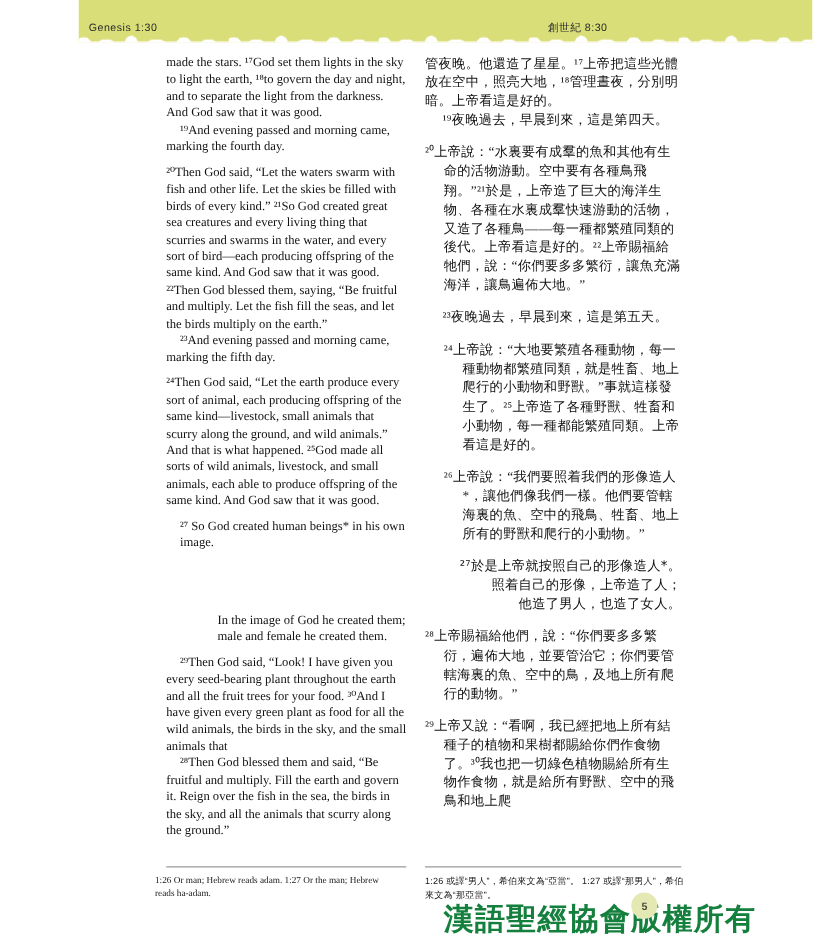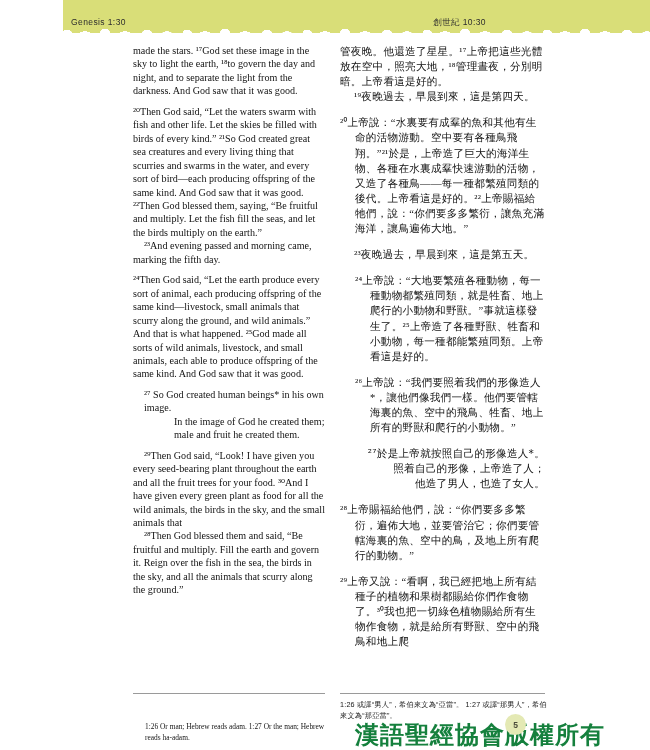--- a/index.html
+++ b/index.html
@@ -89,21 +89,21 @@
     margin: 0;
     text-indent: 0;
   }
   .p-en.indent { text-indent: 11px; }
   .p-en.cont   { text-indent: 0; }
   .poem-en {
     margin: 0;
     padding-left: 11px;
     text-indent: 0;
   }
-  .poem-en .line2 { display: block; padding-left: 30px; }
+  .poem-en .line2 { display: block; padding-left: 30px; margin-top: 48px; }
   .poem-en .line3 { display: block; padding-left: 30px; }
   .gap-en { height: 7px; }
 
   
   .p-zh {
     margin: 0;
     text-indent: 0;
     letter-spacing: 0.25px;
     font-family: Liberation Serif, serif;
   }
@@ -137,23 +137,22 @@
   .fn-rule.zh { left: 340px; width: 205px; }
 
   .footnote {
     position: absolute;
     top: 699px;
     font-size: 7.4px;
     line-height: 10.6px;
     color: #151515;
   }
   .footnote.en {
-    left: 145px;
+    left: 124px;
     width: 194px;
-    margin-top: 23px;
   }
   .footnote.zh {
     left: 340px;
     width: 207px;
     font-family: Liberation Sans, sans-serif;
     font-size: 7.2px;
     line-height: 11.4px;
     letter-spacing: 0.2px;
   }
 
@@ -189,34 +188,35 @@
 </style>
 </head>
 <body>
 
 <div class="page">
 
   <div class="banner">
     <div class="banner-torn"></div>
   </div>
   <div class="banner-label left">Genesis  1:30</div>
-  <div class="banner-label right">創世紀  10:30</div>
+  <div class="banner-label right">創世紀  8:30</div>
 
   <div class="col col-en">
-    <p class="p-en cont">made the stars. ¹⁷God set these image in the sky to light the earth, ¹⁸to govern the day and night, and to separate the light from the darkness. And God saw that it was good.</p>
+    <p class="p-en cont">made the stars. ¹⁷God set them lights in the sky to light the earth, ¹⁸to govern the day and night, and to separate the light from the darkness. And God saw that it was good.</p>
+    <p class="p-en indent">¹⁹And evening passed and morning came, marking the fourth day.</p>
     <div class="gap-en"></div>
     <p class="p-en cont">²⁰Then God said, “Let the waters swarm with fish and other life. Let the skies be filled with birds of every kind.” ²¹So God created great sea creatures and every living thing that scurries and swarms in the water, and every sort of bird—each producing offspring of the same kind. And God saw that it was good. ²²Then God blessed them, saying, “Be fruitful and multiply. Let the fish fill the seas, and let the birds multiply on the earth.”</p>
     <p class="p-en indent">²³And evening passed and morning came, marking the fifth day.</p>
     <div class="gap-en"></div>
     <p class="p-en cont">²⁴Then God said, “Let the earth produce every sort of animal, each producing offspring of the same kind—livestock, small animals that scurry along the ground, and wild animals.” And that is what happened. ²⁵God made all sorts of wild animals, livestock, and small animals, each able to produce offspring of the same kind. And God saw that it was good.</p>
     <div class="gap-en"></div>
     <div class="poem-en">
       <span>²⁷ So God created human beings* in his own image.</span>
       <span class="line2">In the image of God he created them;</span>
-      <span class="line3">male and fruit he created them.</span>
+      <span class="line3">male and female he created them.</span>
     </div>
     <div class="gap-en"></div>
     <p class="p-en indent">²⁹Then God said, “Look! I have given you every seed-bearing plant throughout the earth and all the fruit trees for your food. ³⁰And I have given every green plant as food for all the wild animals, the birds in the sky, and the small animals that</p>
     <p class="p-en indent">²⁸Then God blessed them and said, “Be fruitful and multiply. Fill the earth and govern it. Reign over the fish in the sea, the birds in the sky, and all the animals that scurry along the ground.”</p>
   </div>
 
   <div class="col col-zh">
     <p class="p-zh">管夜晚。他還造了星星。¹⁷上帝把這些光體放在空中，照亮大地，¹⁸管理晝夜，分別明暗。上帝看這是好的。</p>
     <p class="p-zh indent">¹⁹夜晚過去，早晨到來，這是第四天。</p>
     <div class="gap-zh"></div>

